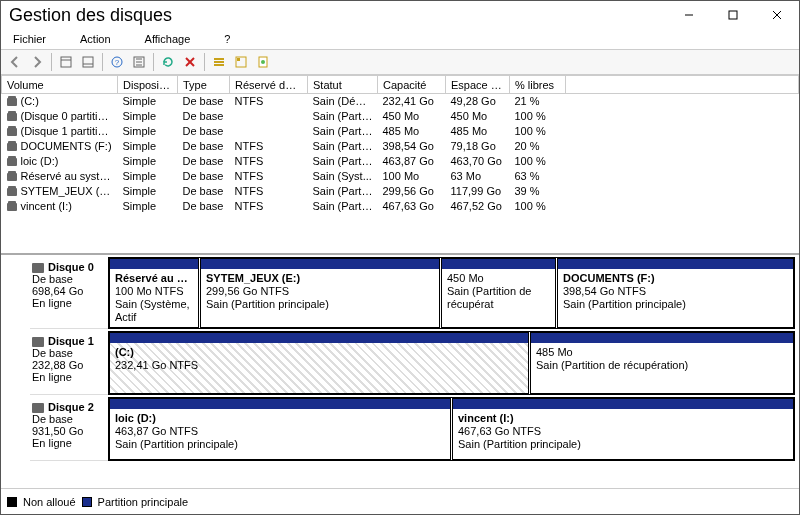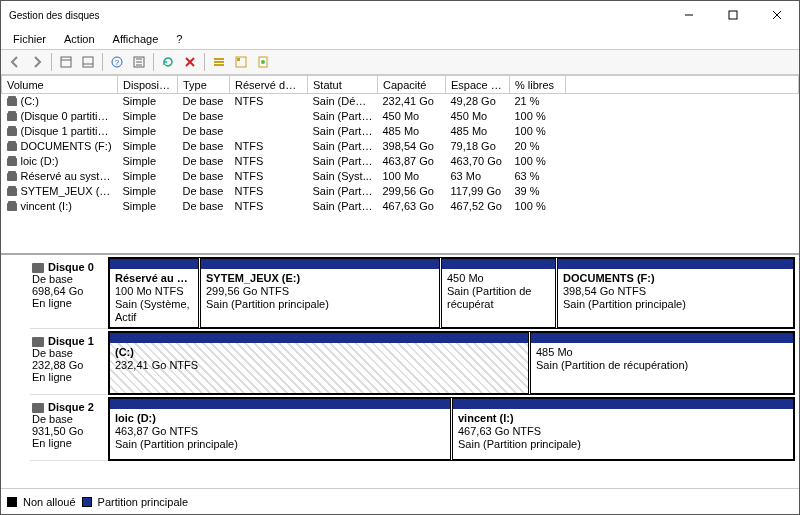--- a/index.html
+++ b/index.html
@@ -1,22 +1,22 @@
 <!DOCTYPE html>
 <html><head>
 <meta charset="utf-8">
 <style>
   * { box-sizing: border-box; }
   html, body { margin:0; padding:0; font-family: "Segoe UI", Tahoma, sans-serif; font-size:11px; color:#000; background:#fff; }
   .window { width:800px; height:515px; border:1px solid #555; display:flex; flex-direction:column; background:#fff; }
   .titlebar { height:28px; display:flex; align-items:center; padding:0 0 0 8px; }
-  .titlebar .title { flex:1; font-size:10px; }
+  .titlebar .title { flex:1; font-size:18px; }
   .winbtn { width:44px; height:28px; display:flex; align-items:center; justify-content:center; }
   .winbtn svg { width:10px; height:10px; }
-  .menubar { height:20px; display:flex; align-items:center; padding:0 4px; gap:2px; }
+  .menubar { height:20px; display:flex; align-items:center; padding:0 4px; gap:18px; }
   .menubar .mi { padding:2px 8px; }
   .toolbar { height:26px; border-top:1px solid #ccc; border-bottom:1px solid #ccc; display:flex; align-items:center; padding:0 4px; gap:2px; background:#f7f7f7; }
   .tb { width:20px; height:20px; display:flex; align-items:center; justify-content:center; border:1px solid transparent; }
   .tb.sep { width:1px; height:18px; background:#bbb; margin:0 2px; border:none; }
   .content { flex:1; display:flex; flex-direction:column; overflow:hidden; }
   .top-list { height:180px; border-bottom:2px solid #aaa; overflow:hidden; }
   table.volumes { width:100%; border-collapse:collapse; table-layout:fixed; }
   table.volumes th { text-align:left; font-weight:normal; border:1px solid #ccc; background:#fff; padding:2px 5px; height:18px; white-space:nowrap; overflow:hidden; text-overflow:ellipsis; }
   table.volumes td { padding:1px 5px; height:15px; white-space:nowrap; overflow:hidden; text-overflow:ellipsis; }
   .vicon { display:inline-block; width:10px; height:8px; background:#666; margin-right:4px; vertical-align:middle; border-radius:1px; position:relative; }

